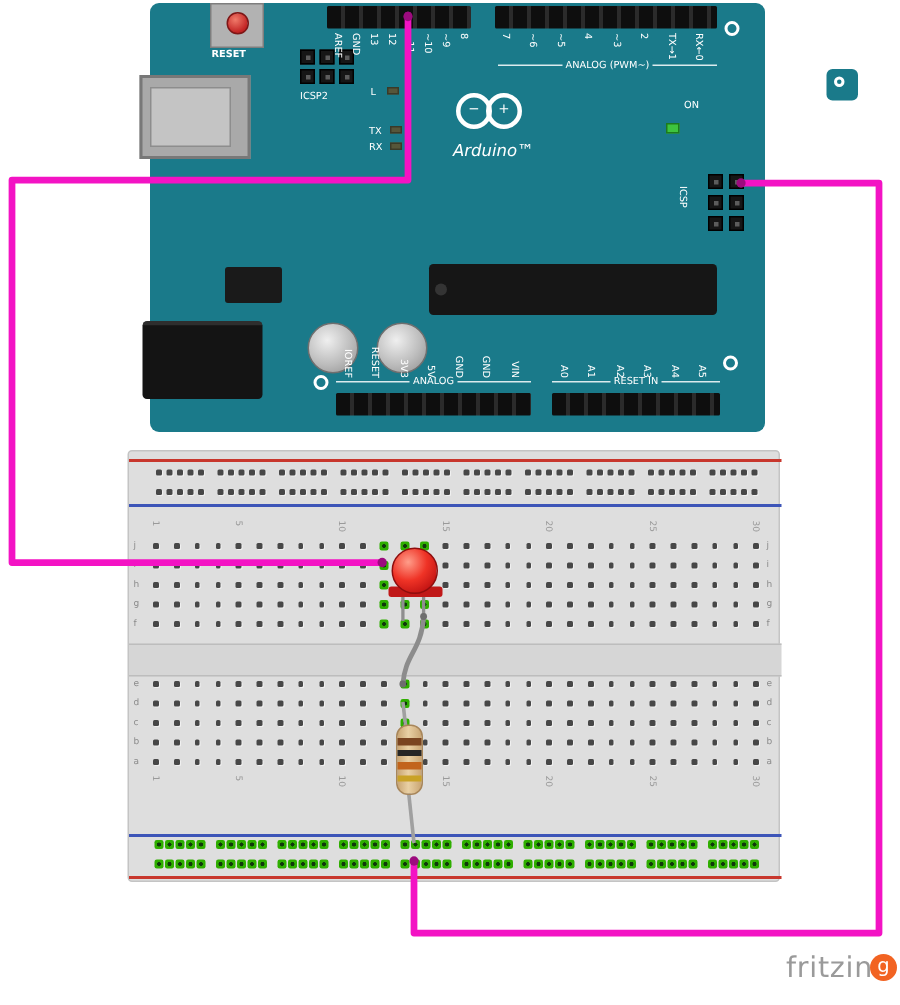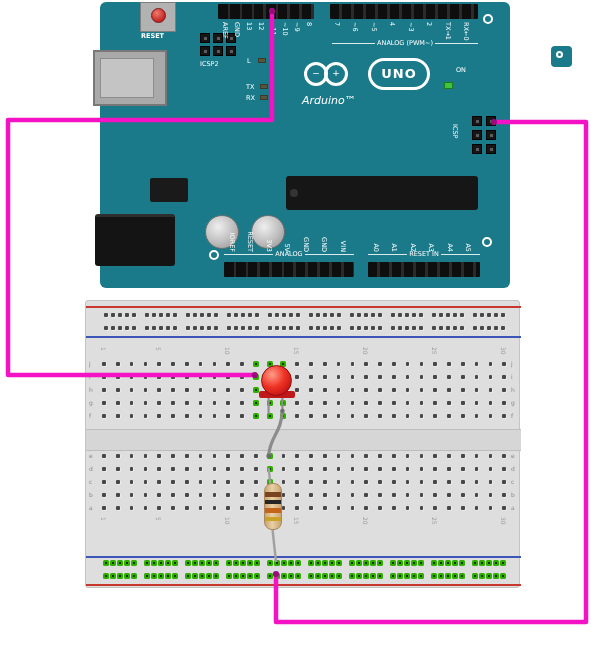--- a/index.html
+++ b/index.html
@@ -82,23 +82,20 @@
     <div class="smd" style="left:160px;top:82px"></div>
     <div class="wlabel" style="left:146px;top:93px">RX</div>
     <div class="smd" style="left:160px;top:93px"></div>
 
     <div class="abs" style="left:204px;top:60px;width:24px;height:24px;border:3.5px solid #fff;border-radius:50%;
                 color:#fff;font-size:9px;text-align:center;line-height:17px">
       <span>−</span></div>
     <div class="abs" style="left:224px;top:60px;width:24px;height:24px;border:3.5px solid #fff;border-radius:50%;
                 color:#fff;font-size:9px;text-align:center;line-height:17px">
       <span>+</span></div>
-    <div class="abs" style="left:268px;top:56px;width:62px;height:32px;border:3px solid #fff;border-radius:16px;
-                color:#fff;font-weight:bold;font-size:13px;letter-spacing:1px;text-align:center;line-height:26px">
-      <span>UNO</span></div>
     <div class="abs" style="left:202px;top:92px;width:95px;color:#fff;font-style:italic;font-size:11px">Arduino™</div>
 
     <div class="abs" style="left:344px;top:80px;width:9px;height:7px;background:#3ec43e;border:1px solid #1d7a1d"></div>
     <div class="wlabel" style="left:356px;top:65px">ON</div>
 
     <div class="pinlbl" style="left:358px;top:122px;width:26px">ICSP</div>
     <div id="icsp-pins"></div>
 
     <div class="abs" style="left:186px;top:174px;width:192px;height:34px;background:#161616;border-radius:3px"></div>
     <div class="abs" style="left:190px;top:187px;width:8px;height:8px;border-radius:50%;background:#343434"></div>
@@ -734,13 +731,17 @@
 
   <svg width="600" height="670">
     <polyline points="272,10 272,120 8,120 8,375 254,375" fill="none" stroke-width="4.5" stroke-linejoin="round" stroke-linecap="round" stroke="#f313c4"></polyline>
     <polyline points="496,122 586,122 586,622 276,622 276,576" fill="none" stroke-width="4.5" stroke-linejoin="round" stroke-linecap="round" stroke="#f313c4"></polyline>
     <circle cx="272" cy="11" r="3.1" fill="#9c0b7e"></circle>
     <circle cx="254.8" cy="375" r="3.1" fill="#9c0b7e"></circle>
     <circle cx="494" cy="122" r="3.1" fill="#9c0b7e"></circle>
     <circle cx="276" cy="574" r="3.1" fill="#9c0b7e"></circle>
   </svg>
 
+  <div id="footer">
+    <span class="brand">fritzin</span>
+    <span class="gblob">g</span>
+  </div>
 </div>
 
 </body></html>

